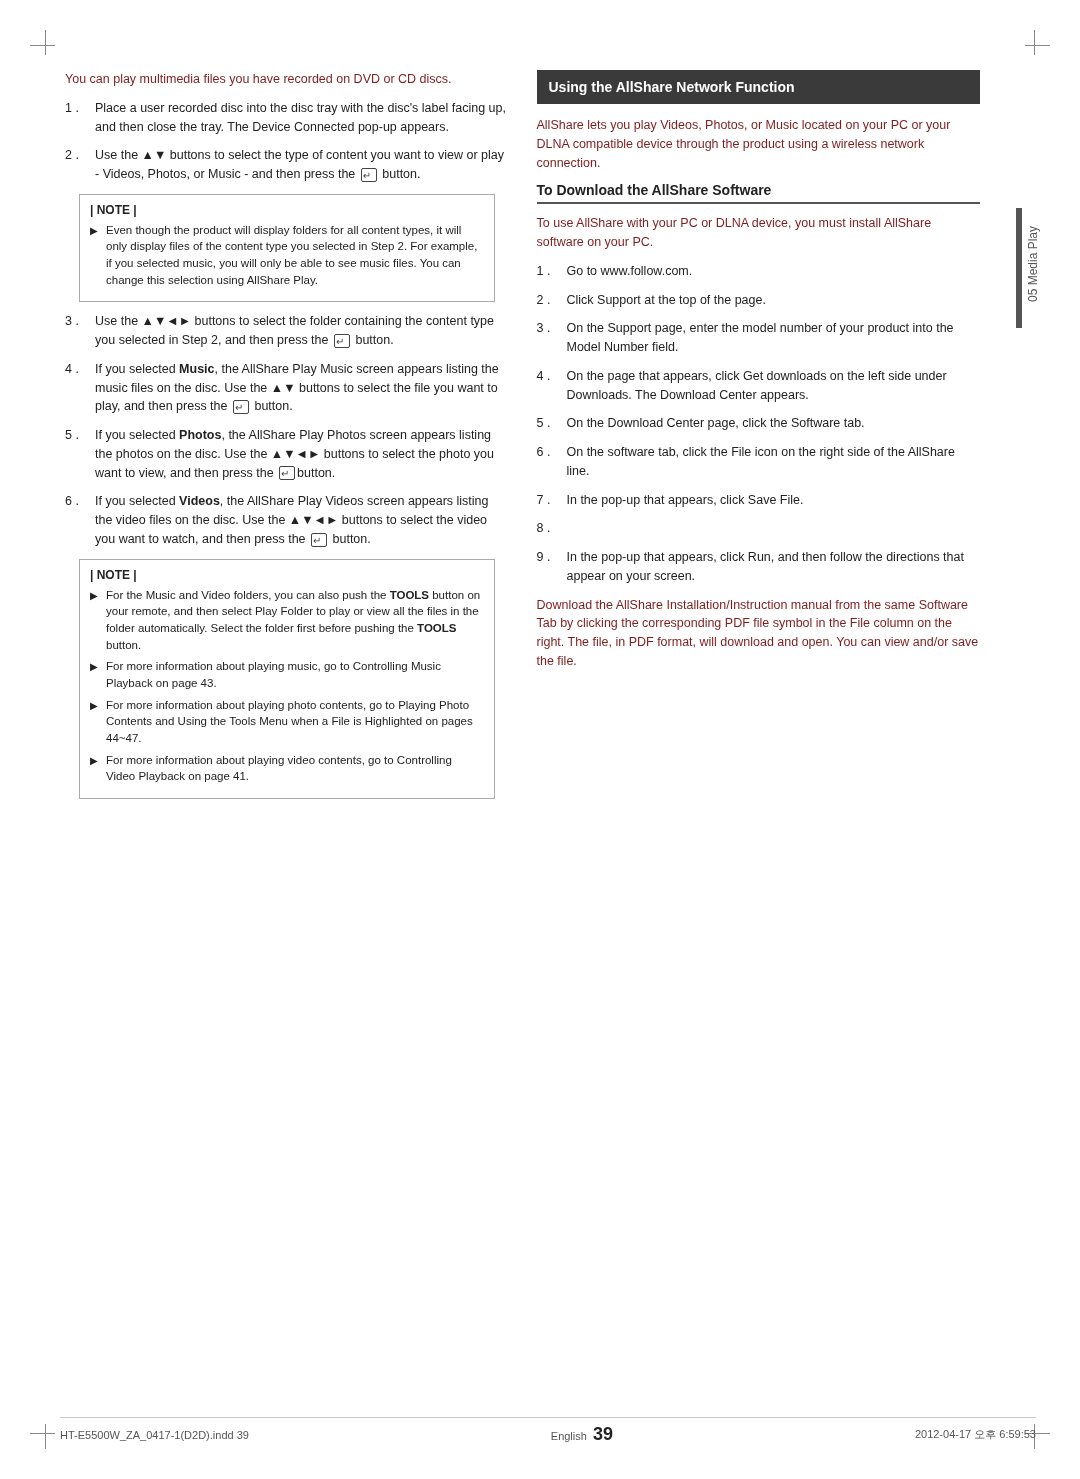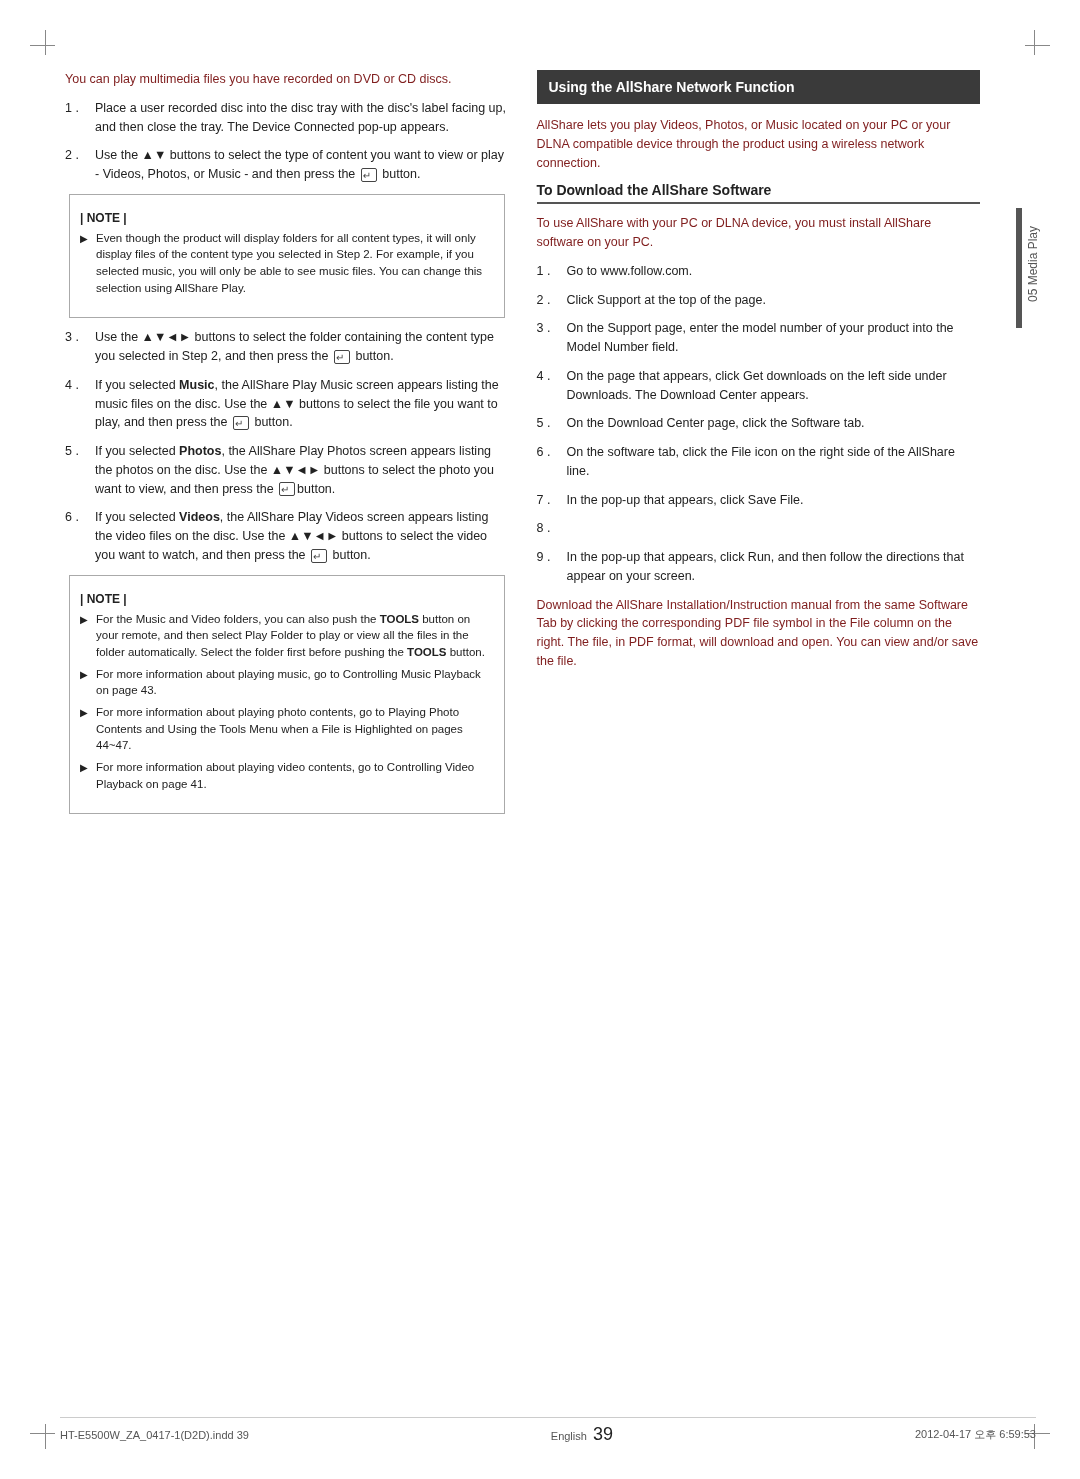--- a/index.html
+++ b/index.html
@@ -77,22 +77,22 @@
     }
 
     .numbered-item .num {
       min-width: 30px;
       font-weight: normal;
     }
 
     
     .note-box {
       border: 1px solid #aaa;
-      padding: 16px 10px;
-      margin: 10px 4px;
+      padding: 8px 10px;
+      margin: 10px 14px;
       font-size: 11.5px;
     }
 
     .note-label {
       font-weight: bold;
       font-size: 12px;
       margin-bottom: 5px;
     }
 
     .note-item {
@@ -152,21 +152,21 @@
       justify-content: space-between;
       align-items: center;
       font-size: 11px;
       color: #555;
       border-top: 1px solid #ccc;
       padding-top: 6px;
     }
 
     .footer-page {
       font-size: 18px;
-      font-weight: normal;
+      font-weight: bold;
       color: #222;
     }
 
     
     .corner-line-tl-h {
       position: absolute;
       top: 45px;
       left: 30px;
       width: 25px;
       height: 1px;

